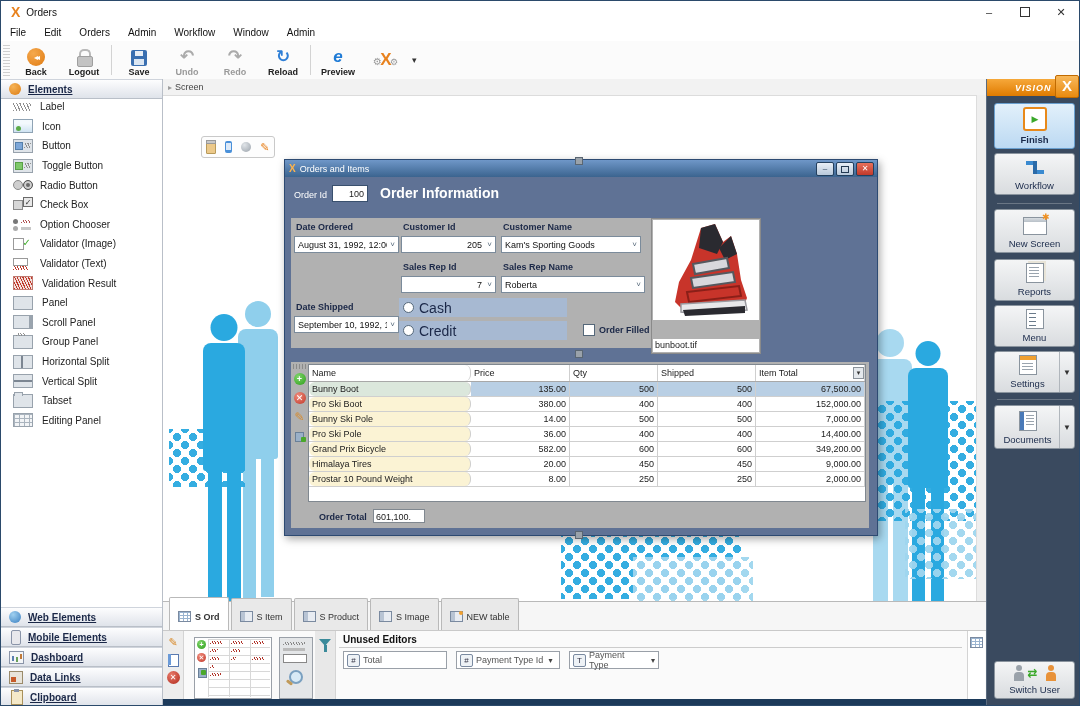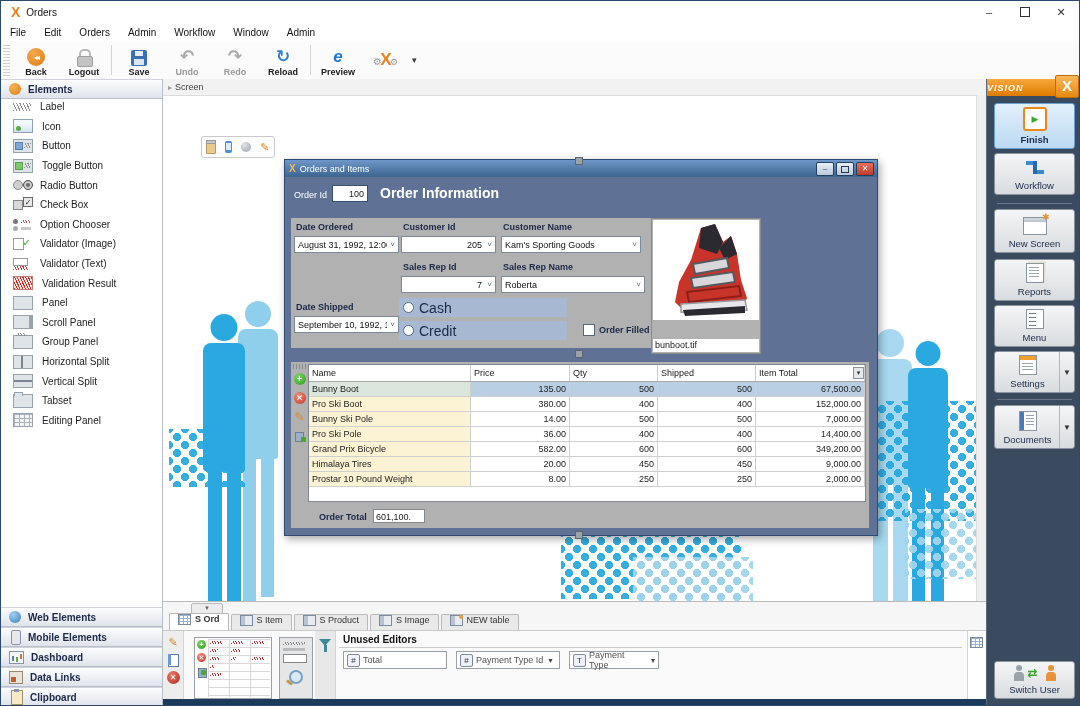--- a/index.html
+++ b/index.html
@@ -40,21 +40,21 @@
   .i-preview{font-size:17px;line-height:18px;color:#1f7bd6;font-weight:bold;font-style:italic;}
   .i-xgear{position:relative;font-size:17px;line-height:18px;color:#e8821e;font-weight:bold;width:24px;text-align:center;}
   .i-xgear::before{content:"⚙";position:absolute;left:-1px;top:2px;font-size:10px;color:#9a9a9a;}
   .i-xgear::after{content:"⚙";position:absolute;right:0px;bottom:-2px;font-size:9px;color:#9a9a9a;}
   .tcaret{align-self:center;color:#333;font-size:9px;margin-left:2px;}
 
   
   #left-sidebar{left:0;top:78px;width:162px;height:628px;background:#fff;border-right:1px solid #b9bfc8;box-sizing:border-box;}
   .phead{height:18px;display:flex;align-items:center;gap:7px;padding-left:8px;
          background:linear-gradient(#fdfdfe,#dfe3ea);border-top:1px solid #cfd4dc;border-bottom:1px solid #b9bfc8;
-         font-weight:bold;color:#1a2747;font-size:10px;}
+         font-weight:bold;color:#1a2747;font-size:10px;text-decoration:underline;}
   #elements-list{position:absolute;left:0;top:18px;width:100%;}
   .pitem{height:19.6px;display:flex;align-items:center;gap:9px;padding-left:12px;font-size:10px;color:#222;}
   .pic{width:18px;height:12px;position:relative;flex:0 0 auto;}
   .pic-hatch{height:8px;background:repeating-linear-gradient(65deg,#8f8f8f 0 1px,transparent 1px 3px);}
   .pic-img{border:1px solid #8fa3b4;background:linear-gradient(#f3f9fd 30%,#cfe3f2);}
   .pic-img::after{content:"";position:absolute;left:2px;bottom:1px;width:5px;height:5px;border-radius:50%;background:#5cab48;}
   .pic-box{border:1px solid #98a2ac;background:#dfe4e9;}
   .pic-btn::before{content:"";position:absolute;left:1px;top:2px;width:6px;height:6px;background:#7da7d8;border:1px solid #5580ab;}
   .pic-btn::after{content:"";position:absolute;right:1px;top:3px;width:7px;height:5px;background:repeating-linear-gradient(65deg,#909090 0 1px,transparent 1px 2.5px);}
   .pic-tbtn::before{content:"";position:absolute;left:1px;top:2px;width:6px;height:6px;background:#7ec86a;border:1px solid #58a046;}
@@ -153,34 +153,34 @@
   .rtool.paste{background:none;position:relative;}
   .rtool.paste::before{content:"";position:absolute;left:1px;top:2px;width:7px;height:8px;background:#9ab0c8;border:1px solid #6a8098;}
   .rtool.paste::after{content:"";position:absolute;right:0;bottom:0;width:5px;height:5px;background:#4aa82a;border-radius:1px;}
   #grid{position:absolute;left:17px;top:2px;width:558px;height:138px;background:#fff;border:1px solid #808890;box-sizing:border-box;}
   .grow{display:flex;height:14px;border-bottom:1px solid #cfcfcf;}
   .grow.hdr{height:16px;border-bottom:1px solid #a8a8a8;}
   .gcell{box-sizing:border-box;border-right:1px solid #cfcfcf;padding:0 3px;line-height:14px;font-size:9px;white-space:nowrap;overflow:hidden;}
   .grow.hdr .gcell{line-height:16px;color:#222;}
   .c0{width:162px;}.c1{width:99px;text-align:right;}.c2{width:88px;text-align:right;}
   .c3{width:98px;text-align:right;}.c4{flex:1;text-align:right;}
-  .grow .c0{background:#fbf3d4;}
+  .grow .c0{background:#fbf3d4;border-radius:6px;}
   .grow.hdr .c0{background:#fff;text-align:left;}
   .grow.sel .c0{background:#dbe7dc;position:relative;padding-right:12px;}
   .grow.sel .c1,.grow.sel .c2,.grow.sel .c3,.grow.sel .c4{background:#b9cfe4;}
   .selcar{position:absolute;right:1px;top:2px;width:9px;height:10px;background:#e4e8ec;border:1px solid #8a929a;font-size:7px;line-height:10px;text-align:center;color:#333;}
   #ordertotal-label{left:28px;top:150px;}
   #ordertotal-field{position:absolute;left:82px;top:147px;width:52px;height:14px;background:#fff;border:1px solid #808890;font-size:9px;line-height:14px;padding-left:2px;box-sizing:border-box;}
   .handle{position:absolute;width:6px;height:6px;background:#9aa2aa;border:1px solid #5a6672;}
 
   
   #bottom-panel{left:162px;top:600px;width:823px;height:98px;background:#f6f6f6;border-top:1px solid #b9b9b9;box-sizing:border-box;}
   #collapse-btn{position:absolute;left:28px;top:1px;width:30px;height:9px;background:#ececec;border:1px solid #b9b9b9;border-radius:2px;font-size:6px;color:#666;text-align:center;line-height:8px;}
   #btabs{position:absolute;left:6px;top:12px;display:flex;align-items:flex-end;height:16px;}
-  .btab{display:flex;align-items:flex-start;gap:4px;padding:0 8px;height:15px;border:1px solid #b9b9b9;border-bottom:none;background:#e9e9e9;font-size:9px;color:#333;margin-right:2px;border-radius:2px 2px 0 0;}
+  .btab{display:flex;align-items:flex-end;gap:4px;padding:8px 8px;height:15px;border:1px solid #b9b9b9;border-bottom:none;background:#e9e9e9;font-size:9px;color:#333;margin-right:2px;border-radius:2px 2px 0 0;}
   .btab.active{background:#fff;height:16px;font-weight:bold;}
   .ticon{width:11px;height:9px;border:1px solid #7a8aa0;background:#fff;position:relative;}
   .ticon.grid{background-image:linear-gradient(#9ab4d0 1px,transparent 1px),linear-gradient(90deg,#9ab4d0 1px,transparent 1px);background-size:4px 3px;}
   .ticon.page{background:#e8ecf2;}
   .ticon.page::before{content:"";position:absolute;left:0;top:0;width:4px;height:9px;background:#b8c4d4;}
   .ticon.new::after{content:"";position:absolute;right:-1px;top:-1px;width:4px;height:4px;background:#f0a030;border-radius:50%;}
   #bcontent{position:absolute;left:0;top:28px;width:100%;height:70px;background:#fafafa;border-top:1px solid #c9c9c9;}
   #bc-tools{position:absolute;left:0;top:0;width:20px;height:70px;background:#ededed;border-right:1px solid #d4d4d4;}
   .bct{width:14px;height:14px;margin:4px auto 2px;display:flex;align-items:center;justify-content:center;font-size:11px;}
   .bct.pencil{color:#d88a2a;}
@@ -210,21 +210,21 @@
   .chip .car{color:#444;font-size:8px;margin-left:2px;}
   .chip.w1{width:96px;}.chip.w2{width:96px;}.chip.w3{width:82px;}
   #bc-right{position:absolute;right:1px;top:0;width:17px;height:70px;background:#fff;border-left:1px solid #d4d4d4;}
   #bc-right .ticon{margin:6px auto 0;display:block;}
   #bc-right .globe{width:11px;height:11px;border-radius:50%;background:radial-gradient(circle at 35% 30%,#9ab8d8,#4a6a9a);margin:8px auto 0;}
   #bottom-band{left:162px;top:698px;width:823px;height:8px;background:#1c3a5a;}
 
   
   #vision{left:985px;top:78px;width:95px;height:628px;background:#3a4a5f;border-left:1px solid #5a6a7e;box-sizing:border-box;}
   #vision-header{position:absolute;left:0;top:0;width:100%;height:17px;background:linear-gradient(#f6a83a,#e07b00);display:flex;align-items:center;}
-  #vision-title{color:#fff;font-weight:bold;font-style:italic;font-size:9px;letter-spacing:1px;}
+  #vision-title{color:#fff;font-weight:bold;font-style:italic;font-size:9px;letter-spacing:1px;margin-left:28px;}
   #vision-x{position:absolute;right:2px;top:-4px;width:22px;height:21px;background:linear-gradient(#f8b85a,#e88a10);border:1px solid #c06a00;border-radius:2px;color:#fff;font-weight:bold;font-size:15px;text-align:center;line-height:20px;}
   .vbtn{position:absolute;left:7px;width:81px;background:linear-gradient(#f4f5f6,#d9dcdf);border:1px solid #8a949e;border-radius:3px;box-sizing:border-box;
         display:flex;flex-direction:column;align-items:center;justify-content:flex-end;padding-bottom:3px;color:#1a2a4a;font-size:9.5px;}
   .vbtn.active{background:linear-gradient(#e2f0fb,#bcd9f2);border-color:#6aa0d0;font-weight:bold;}
   .vbtn .vic{margin-bottom:3px;position:relative;}
   .vbtn .vcaret{position:absolute;right:0;top:0;bottom:0;width:14px;border-left:1px solid #b0b6bc;display:flex;align-items:center;justify-content:center;color:#333;font-size:8px;}
   .vbtn.hascar{padding-right:14px;}
   .vdiv{position:absolute;left:10px;width:75px;height:1px;background:#6a7685;}
   .vi-finish{width:20px;height:20px;background:#fff;border:2px solid #e8891a;border-radius:3px;display:flex;align-items:center;justify-content:center;}
   .vi-finish::after{content:"▶";color:#3aa82a;font-size:9px;margin-left:1px;}

